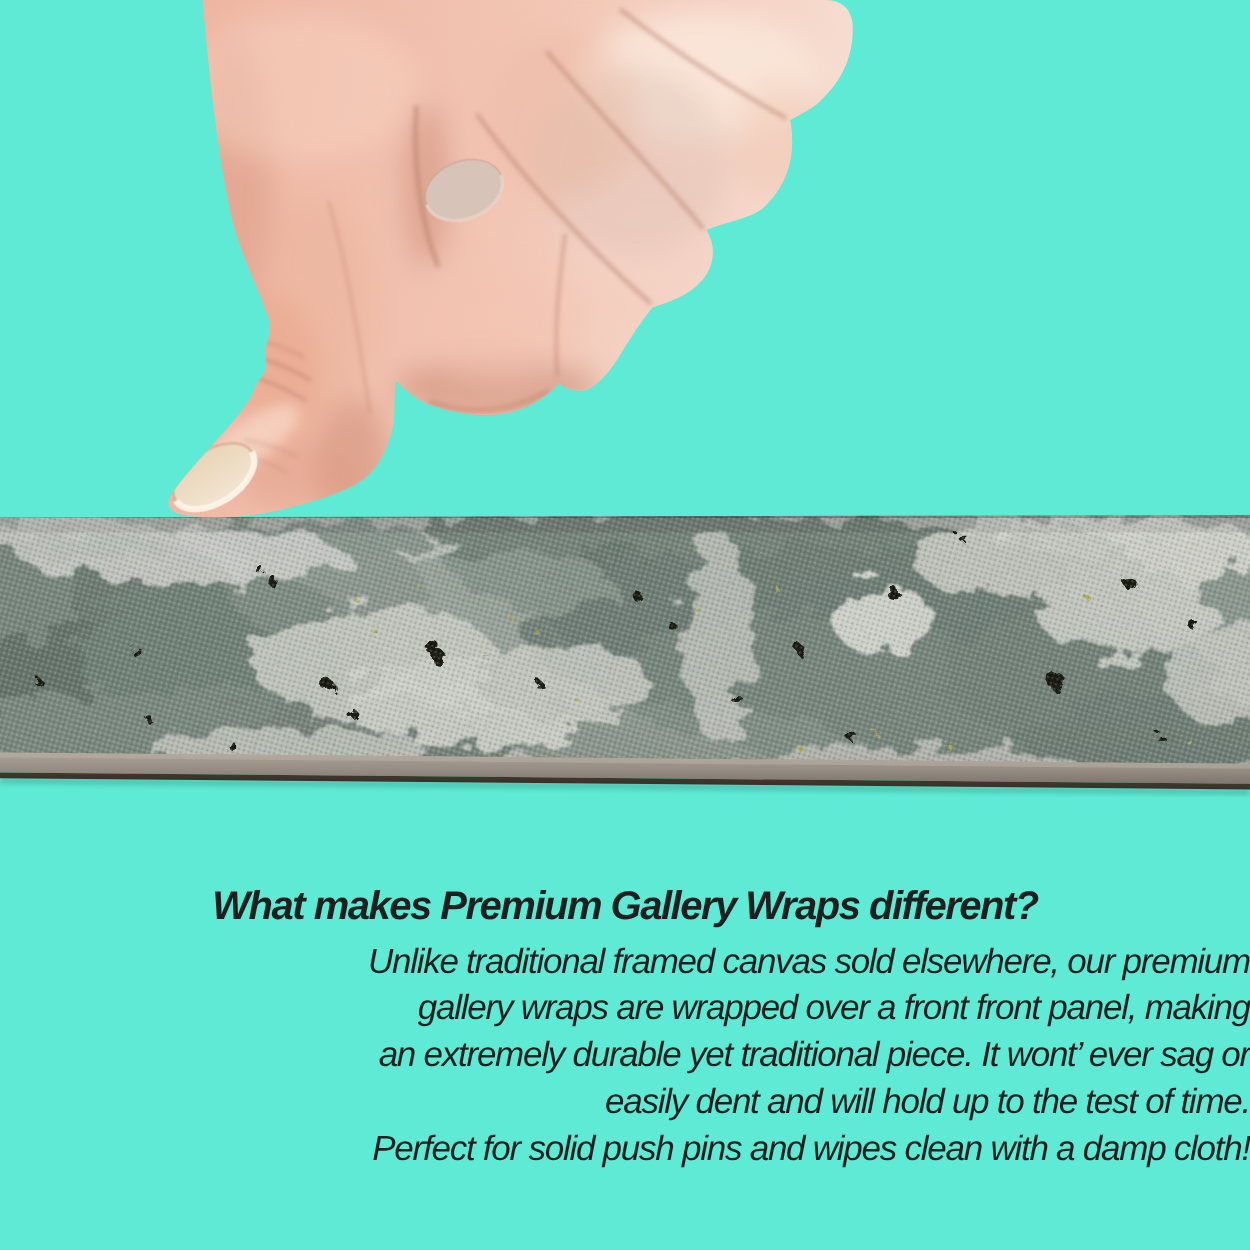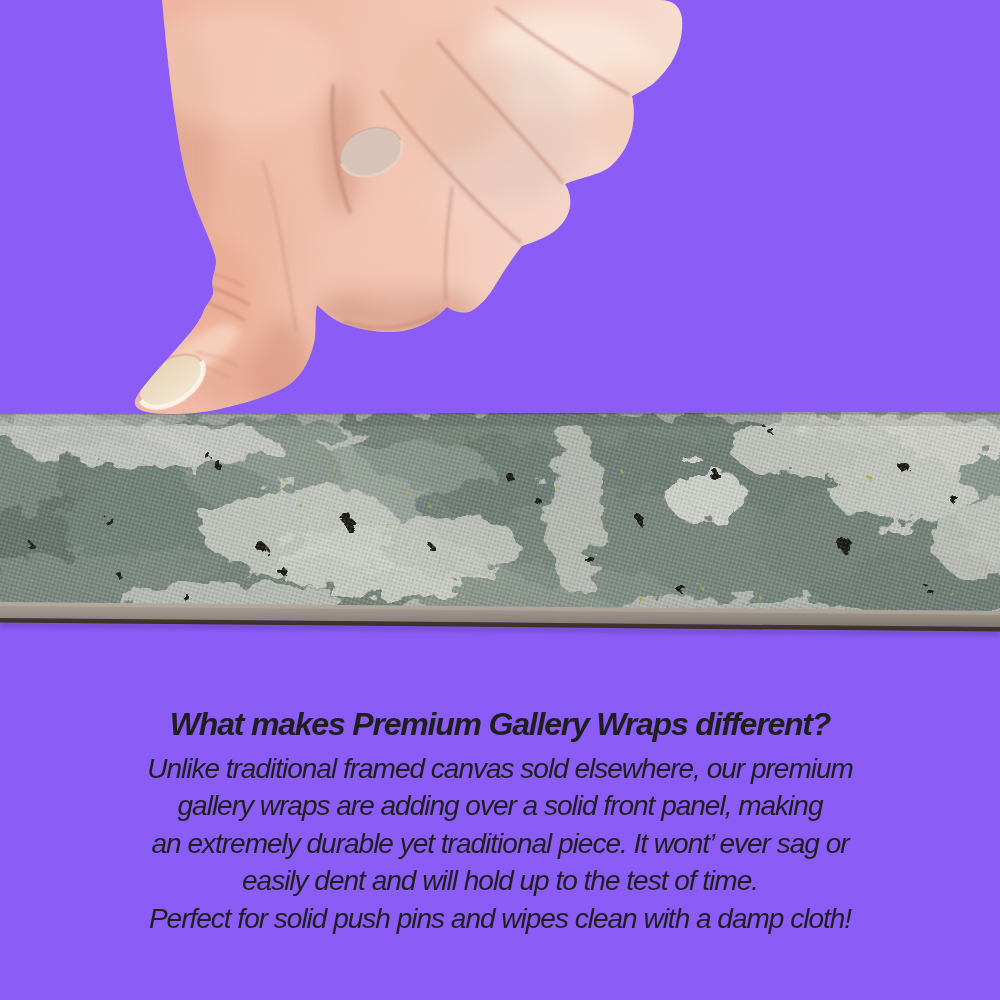--- a/index.html
+++ b/index.html
@@ -1,25 +1,25 @@
 <!DOCTYPE html>
 <html><head>
 <meta charset="utf-8">
 <style>
   html,body{margin:0;padding:0;background:#ffffff;}
-  .stage{position:relative;width:1000px;height:1000px;background:#8b5cf6;overflow:hidden;
+  .stage{position:relative;width:1000px;height:1000px;background:#5eead4;overflow:hidden;
          font-family:"Liberation Sans",sans-serif;}
   .hero{position:absolute;left:0;top:0;width:1000px;height:650px;}
   .canvas-strip{position:absolute;left:0;top:406px;}
   .hand{position:absolute;left:100px;top:0;}
   .copy{position:absolute;left:0;top:704px;width:1000px;text-align:center;color:#1f1f1f;}
   .copy h2{margin:0 0 6px 0;font-size:32px;line-height:40px;font-weight:700;font-style:italic;
            letter-spacing:-1.2px;}
   .copy p{margin:0;font-size:28px;line-height:37.4px;font-weight:400;font-style:italic;
-          letter-spacing:-1px;}
+          letter-spacing:-1px;text-align:right;}
 </style>
 </head>
 <body>
 
 <div class="stage">
 
   <div class="hero">
 
     <svg class="canvas-strip" width="1000" height="235" viewBox="0 0 1000 235">
       <defs>
@@ -256,19 +256,19 @@
           <path d="M135,381 A36,21 0 0 0 207,381" fill="none" stroke="#fbf6ea" stroke-width="5" opacity="0.9"></path>
           <path d="M135,381 A36,21 0 0 1 207,381" fill="none" stroke="#d2a186" stroke-width="2.5" opacity="0.5"></path>
         </g>
       </g>
     </svg>
   </div>
 
   <div class="copy">
     <h2>What makes Premium Gallery Wraps different?</h2>
     <p>Unlike traditional framed canvas sold elsewhere, our premium</p>
-    <p>gallery wraps are adding over a solid front panel, making</p>
+    <p>gallery wraps are wrapped over a front front panel, making</p>
     <p>an extremely durable yet traditional piece. It wont’ ever sag or</p>
     <p>easily dent and will hold up to the test of time.</p>
     <p>Perfect for solid push pins and wipes clean with a damp cloth!</p>
   </div>
 
 </div>
 
 </body></html>

